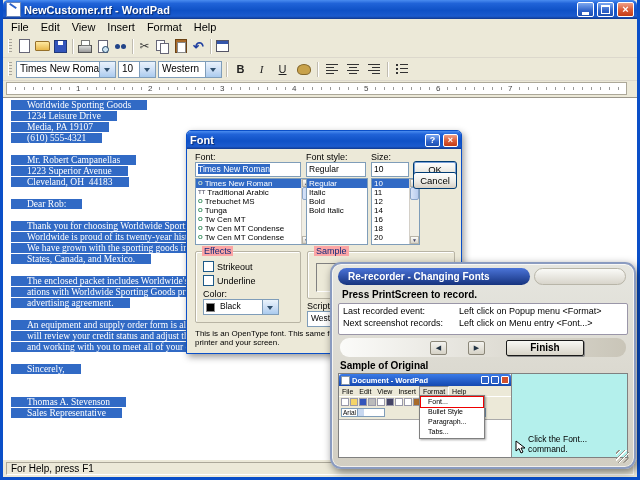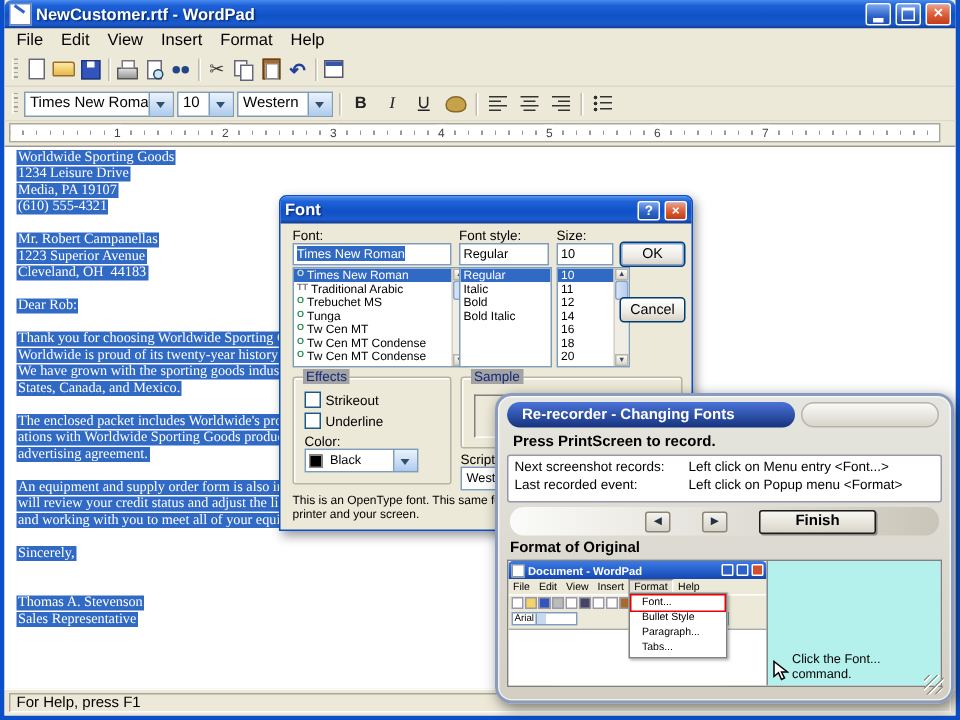--- a/index.html
+++ b/index.html
@@ -58,21 +58,21 @@
   .align-right-icon::before{background:linear-gradient(#333,#333) 100% 1px/12px 1px no-repeat,linear-gradient(#333,#333) 100% 4px/8px 1px no-repeat,linear-gradient(#333,#333) 100% 7px/12px 1px no-repeat,linear-gradient(#333,#333) 100% 10px/8px 1px no-repeat;}
   .bullets-icon::before{content:"";width:13px;height:13px;background:radial-gradient(circle at 2px 2px,#333 0 1.2px,transparent 1.4px),radial-gradient(circle at 2px 6px,#333 0 1.2px,transparent 1.4px),radial-gradient(circle at 2px 10px,#333 0 1.2px,transparent 1.4px),linear-gradient(#333,#333) 5px 1.5px/8px 1px no-repeat,linear-gradient(#333,#333) 5px 5.5px/8px 1px no-repeat,linear-gradient(#333,#333) 5px 9.5px/8px 1px no-repeat;}
 
   .ruler-wrap{height:14px;background:#ECE9D8;padding:1px 10px 1px 3px;flex:none;}
   .ruler{position:relative;height:11px;background:#fff;border:1px solid #ACA899;overflow:hidden;}
   .ruler::before{content:"";position:absolute;left:0;right:0;top:4px;height:3px;background:repeating-linear-gradient(90deg,transparent 0 8px,#999 8px 9px);}
   .rnum{position:absolute;top:0;font-size:8px;color:#444;background:#fff;padding:0 1px;line-height:11px;}
 
   .docarea{flex:1;background:#fff;border-top:1px solid #9A968A;padding:2px 0 0 8px;overflow:hidden;font-family:"Liberation Serif",serif;font-size:9.5px;color:#000;}
   .dline{height:11px;line-height:11px;white-space:pre;}
-  .dline .sel{background:#316AC5;color:#fff;padding:0 1px;}
+  .dline .sel{background:#316AC5;color:#fff;padding:0 16px;}
 
   .statusbar{height:18px;background:#ECE9D8;display:flex;gap:2px;padding:2px 3px;border-top:1px solid #fff;flex:none;box-sizing:border-box;}
   .status-panel{flex:1;border:1px solid;border-color:#ACA899 #fff #fff #ACA899;font-size:10px;padding:0 4px;display:flex;align-items:center;color:#000;}
 
   
   .dialog{position:absolute;left:186px;top:130px;width:276px;height:224px;background:#ECE9D8;border:1px solid #0A4FC8;border-radius:5px 5px 0 0;box-shadow:2px 3px 7px rgba(0,0,0,.4);z-index:10;box-sizing:border-box;}
   .dialog .titlebar{height:18px;border-radius:4px 4px 0 0;}
   .dlg-btn{width:15px;height:13px;border-radius:2px;border:1px solid #fff;color:#fff;font-size:9px;font-weight:bold;display:flex;align-items:center;justify-content:center;box-sizing:border-box;flex:none;}
   .dlg-body{position:relative;height:calc(100% - 18px);font-size:9.5px;}
   .fld-label{position:absolute;font-size:9px;color:#000;}
@@ -85,21 +85,21 @@
   .ft-icon.ot{color:#2E8B57;}
   .ft-icon.tt{color:#778;}
   .lb-row.selected .ft-icon{color:#CFE2CF;}
   .vscroll{position:absolute;top:0;bottom:0;right:0;width:9px;display:flex;flex-direction:column;background:#F0EEE4;border-left:1px solid #D4D0C8;}
   .vs-btn{height:8px;background:linear-gradient(#FDFDFB,#D8D4C8);border:1px solid #B8B4A8;font-size:5px;line-height:6px;text-align:center;color:#446;box-sizing:border-box;}
   .vs-track{flex:1;position:relative;}
   .vs-thumb{position:absolute;left:0;right:0;top:0;height:13px;background:linear-gradient(90deg,#D8E4F8,#B8CCEE);border:1px solid #8AA4C8;border-radius:2px;box-sizing:border-box;}
   .xp-btn{position:absolute;width:44px;height:17px;background:linear-gradient(180deg,#FFFFFF,#ECEBE5 60%,#D8D0C4);border:1px solid #003C74;border-radius:3px;font-size:9.5px;text-align:center;line-height:15px;color:#000;box-sizing:border-box;}
   .default-btn{box-shadow:inset 0 0 0 1px #7AA1D8;text-align:center;}
   .groupbox{position:absolute;border:1px solid #B8B4A4;border-radius:2px;box-shadow:inset 1px 1px 0 #FFFFFF;}
-  .gb-label{position:absolute;top:-6px;left:6px;background:#a3a3a3;padding:0 2px;font-size:9px;color:#13297A;}
+  .gb-label{position:absolute;top:-6px;left:6px;background:#fca5a5;padding:0 2px;font-size:9px;color:#13297A;}
   .chk{position:absolute;display:flex;align-items:center;gap:3px;font-size:9px;color:#000;}
   .chk-box{width:9px;height:9px;background:#fff;border:1px solid #1D5987;flex:none;}
   .dlg-combo{position:absolute;height:16px;}
   .dlg-combo .combo{width:100%;height:100%;}
   .swatch{width:7px;height:7px;background:#000;border:1px solid #888;margin:3px 2px 0 2px;flex:none;}
   .sample-inner{position:absolute;left:8px;right:8px;top:11px;bottom:6px;border:1px solid #808080;border-right-color:#fff;border-bottom-color:#fff;background:#ECE9D8;}
   .ot-note{position:absolute;left:8px;right:12px;top:180px;font-size:8px;line-height:9px;color:#000;}
 
   
   .recorder{position:absolute;left:330px;top:262px;width:306px;height:207px;z-index:20;border-radius:11px;background:linear-gradient(180deg,#E6E6E0,#D2CEC2);border:2px solid #8A9BC0;box-shadow:inset 0 0 0 1px rgba(255,255,255,.7),2px 3px 9px rgba(0,0,0,.5);box-sizing:border-box;}
@@ -365,21 +365,21 @@
         <div class="vscroll">
           <span class="vs-btn">▲</span>
           <span class="vs-track">
               <span class="vs-thumb"></span>
             </span>
           <span class="vs-btn">▼</span>
         </div>
       </div>
 
       <span class="xp-btn default-btn" style="left:226px;top:12px">OK</span>
-      <span class="xp-btn" style="left:226px;top:49px">Cancel</span>
+      <span class="xp-btn" style="left:226px;top:23px">Cancel</span>
 
       <div class="groupbox" style="left:8px;top:102px;width:104px;height:70px">
         <span class="gb-label">Effects</span>
       </div>
       <span class="chk" style="left:16px;top:112px">
           <span class="chk-box"></span>
           <span>Strikeout</span>
         </span>
       <span class="chk" style="left:16px;top:126px">
           <span class="chk-box"></span>
@@ -409,34 +409,34 @@
       <div class="ot-note">This is an OpenType font. This same font will be used on both your printer and your screen.</div>
     </div>
   </div>
 
   <div class="recorder">
     <div class="rec-title-pill">Re-recorder - Changing Fonts</div>
     <div class="rec-gloss"></div>
     <div class="rec-instruction">Press PrintScreen to record.</div>
     <div class="rec-info">
       <div class="rec-row">
+        <span class="rec-label">Last recorded event:</span>
+        <span class="rec-value">Left click on Popup menu &lt;Format&gt;</span>
+      </div>
+      <div class="rec-row">
         <span class="rec-label">Next screenshot records:</span>
         <span class="rec-value">Left click on Menu entry &lt;Font...&gt;</span>
-      </div>
-      <div class="rec-row">
-        <span class="rec-label">Last recorded event:</span>
-        <span class="rec-value">Left click on Popup menu &lt;Format&gt;</span>
       </div>
     </div>
     <div class="rec-controls">
       <span class="nav-btn">◀</span>
       <span class="nav-btn">▶</span>
       <span class="finish-btn">Finish</span>
     </div>
-    <div class="preview-label">Format of Original</div>
+    <div class="preview-label">Sample of Original</div>
 
     <div class="preview-box">
       <div class="mini-win">
         <div class="mini-title">
           <span class="mini-icon"></span>
           <span class="mt-text">Document - WordPad</span>
           <span class="mini-btn blue"></span>
           <span class="mini-btn blue"></span>
           <span class="mini-btn red"></span>
         </div>

